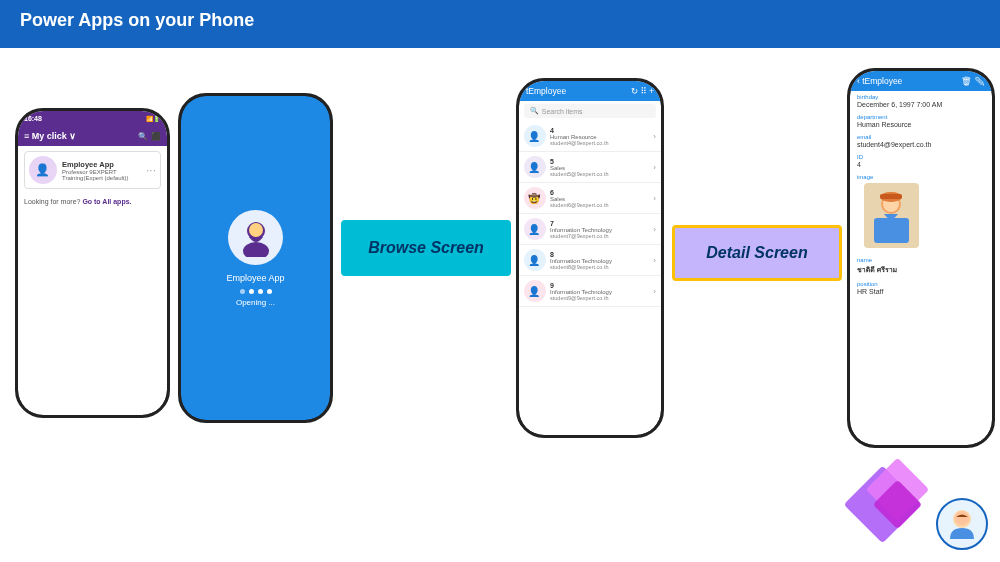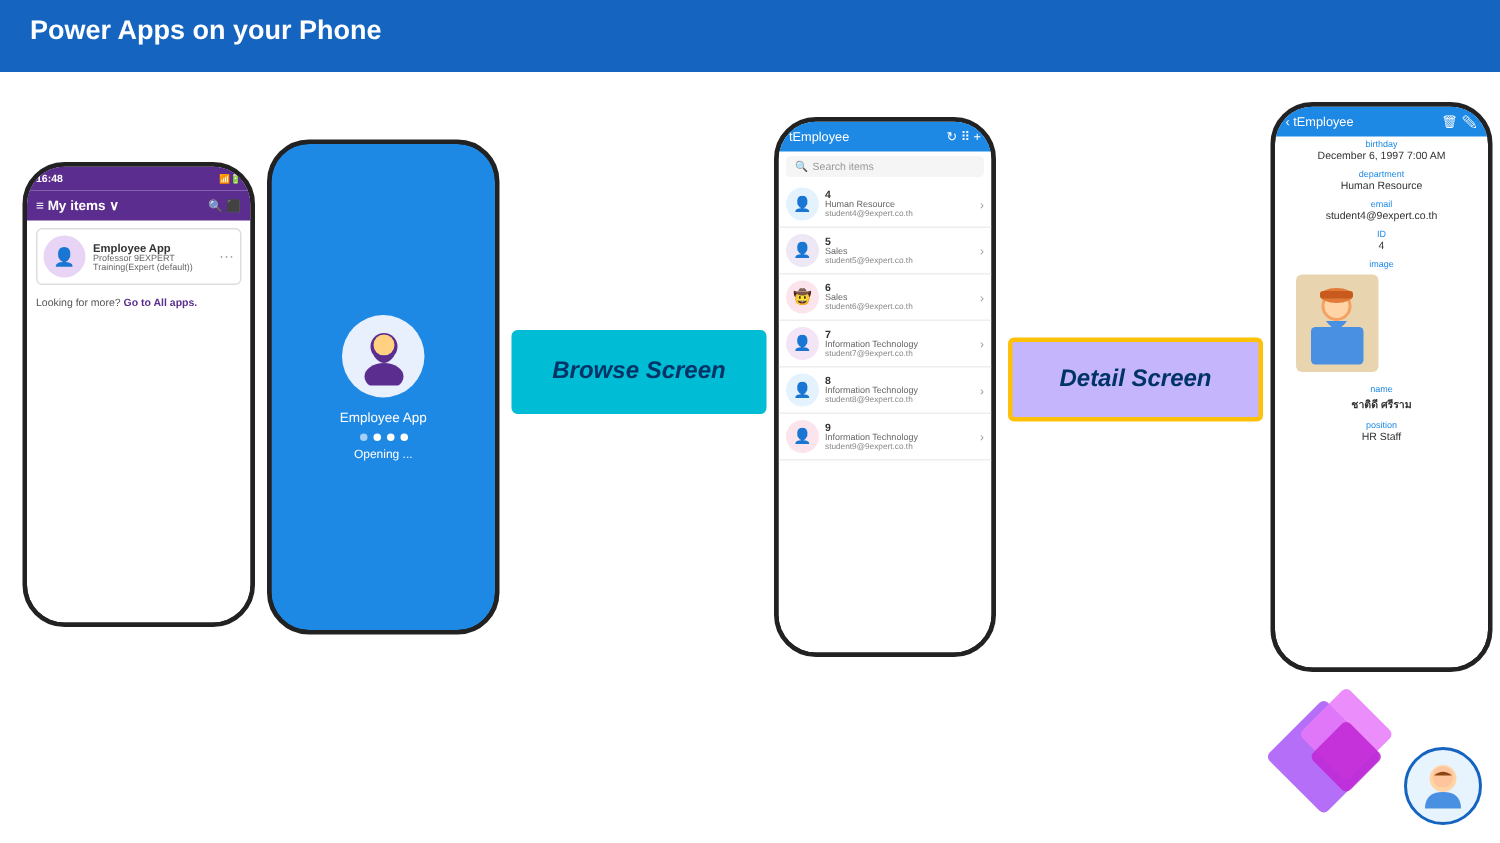--- a/index.html
+++ b/index.html
@@ -242,21 +242,20 @@
       width: 148px;
       height: 380px;
       margin-top: 10px;
     }
     .phone4 .phone-screen {
       width: 142px;
       height: 374px;
       background: white;
       border-radius: 25px;
       overflow: hidden;
-      text-align: center;
     }
     .detail-header {
       background: #1e88e5;
       color: white;
       padding: 5px 7px;
       display: flex;
       justify-content: space-between;
       align-items: center;
       font-size: 8.5px;
       border-radius: 25px 25px 0 0;
@@ -403,21 +402,21 @@
 
 <div class="main-content">
 
   <div class="phone-frame phone1">
     <div class="phone-screen">
       <div class="phone1-header">
         <span class="time">16:48</span>
         <span class="icons">📶🔋</span>
       </div>
       <div class="phone1-nav">
-        <span class="title">≡  My items ∨</span>
+        <span class="title">≡  My click ∨</span>
         <div class="nav-icons">🔍 ⬛</div>
       </div>
       <div class="phone1-app-card">
         <div class="app-avatar">👤</div>
         <div class="app-info">
           <div class="app-name">Employee App</div>
           <div class="app-sub">Professor 9EXPERT</div>
           <div class="app-sub">Training(Expert (default))</div>
         </div>
         <span class="app-more">···</span>

